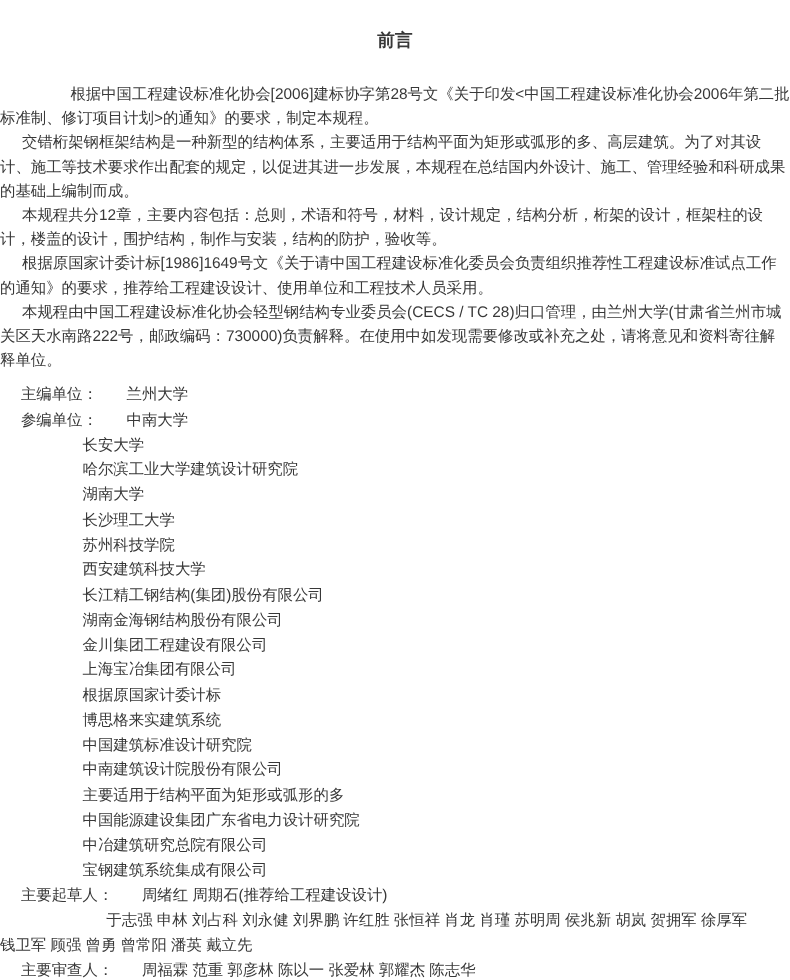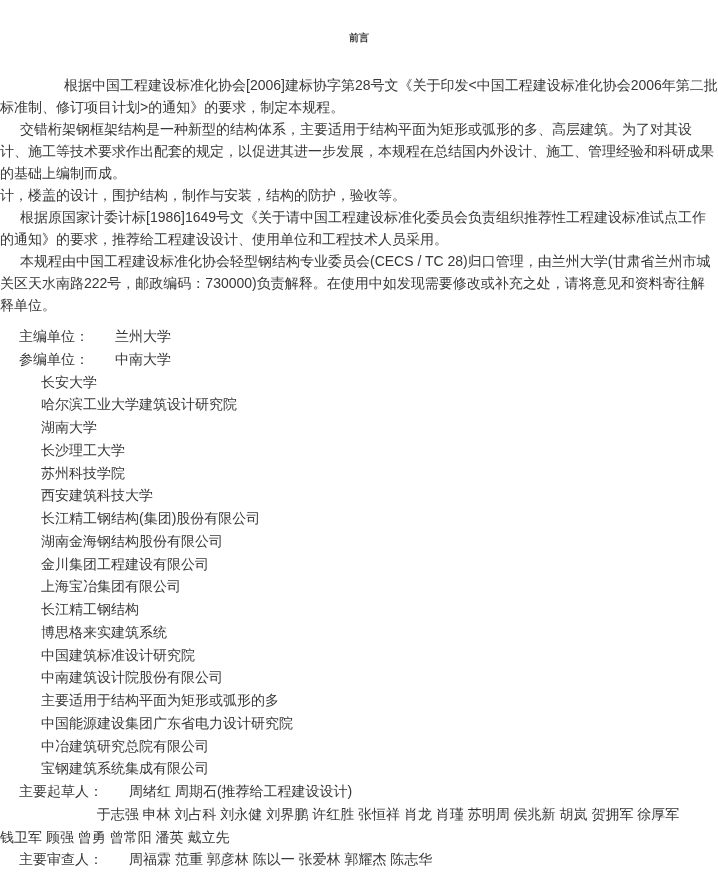--- a/index.html
+++ b/index.html
@@ -9,56 +9,57 @@
     overflow: hidden;
     font-family: "Liberation Sans", "DejaVu Sans", sans-serif;
     color: #383838;
   }
   .page { position: relative; width: 718px; height: 891px; background: #ffffff; }
 
   .doc-title {
     padding-top: 27px;
     height: 21px; line-height: 21px;
     text-align: center;
-    font-size: 10px; font-weight: bold;
+    font-size: 16px; font-weight: bold;
   }
 
   .paragraphs { margin-top: 26px; }
   .pline {
     height: 22px; line-height: 22px;
     font-size: 14px;
     white-space: nowrap;
   }
   .ind-xl { padding-left: 64px; }
   .ind-p  { padding-left: 20px; }
 
   .credits { margin-top: 9px; }
   .cline {
     height: 22.75px; line-height: 22.75px;
     font-size: 14px;
     white-space: nowrap;
   }
   .lbl { margin-left: 19px; font-family: Liberation Serif, serif; }
   .val { margin-left: 26px; margin-top: 10px; }
-  .unit { padding-left: 41px; }
+  .unit { padding-left: 75px; }
   .names2 { padding-left: 58px; text-align: center; }
 </style>
 </head>
 <body>
 
 <div class="page">
 
   <div class="doc-title">前言</div>
 
   <div class="paragraphs">
     <div class="pline ind-xl">根据中国工程建设标准化协会[2006]建标协字第28号文《关于印发&lt;中国工程建设标准化协会2006年第二批</div>
     <div class="pline">标准制、修订项目计划&gt;的通知》的要求，制定本规程。</div>
     <div class="pline ind-p">交错桁架钢框架结构是一种新型的结构体系，主要适用于结构平面为矩形或弧形的多、高层建筑。为了对其设</div>
     <div class="pline">计、施工等技术要求作出配套的规定，以促进其进一步发展，本规程在总结国内外设计、施工、管理经验和科研成果</div>
     <div class="pline">的基础上编制而成。</div>
+    <div class="pline ind-p">本规程共分12章，主要内容包括：总则，术语和符号，材料，设计规定，结构分析，桁架的设计，框架柱的设</div>
     <div class="pline">计，楼盖的设计，围护结构，制作与安装，结构的防护，验收等。</div>
     <div class="pline ind-p">根据原国家计委计标[1986]1649号文《关于请中国工程建设标准化委员会负责组织推荐性工程建设标准试点工作</div>
     <div class="pline">的通知》的要求，推荐给工程建设设计、使用单位和工程技术人员采用。</div>
     <div class="pline ind-p">本规程由中国工程建设标准化协会轻型钢结构专业委员会(CECS / TC 28)归口管理，由兰州大学(甘肃省兰州市城</div>
     <div class="pline">关区天水南路222号，邮政编码：730000)负责解释。在使用中如发现需要修改或补充之处，请将意见和资料寄往解</div>
     <div class="pline">释单位。</div>
   </div>
 
   <div class="credits">
 
@@ -73,21 +74,21 @@
     <div class="cline unit">长安大学</div>
     <div class="cline unit">哈尔滨工业大学建筑设计研究院</div>
     <div class="cline unit">湖南大学</div>
     <div class="cline unit">长沙理工大学</div>
     <div class="cline unit">苏州科技学院</div>
     <div class="cline unit">西安建筑科技大学</div>
     <div class="cline unit">长江精工钢结构(集团)股份有限公司</div>
     <div class="cline unit">湖南金海钢结构股份有限公司</div>
     <div class="cline unit">金川集团工程建设有限公司</div>
     <div class="cline unit">上海宝冶集团有限公司</div>
-    <div class="cline unit">长江精工钢结构</div>
+    <div class="cline unit">根据原国家计委计标</div>
     <div class="cline unit">博思格来实建筑系统</div>
     <div class="cline unit">中国建筑标准设计研究院</div>
     <div class="cline unit">中南建筑设计院股份有限公司</div>
     <div class="cline unit">主要适用于结构平面为矩形或弧形的多</div>
     <div class="cline unit">中国能源建设集团广东省电力设计研究院</div>
     <div class="cline unit">中冶建筑研究总院有限公司</div>
     <div class="cline unit">宝钢建筑系统集成有限公司</div>
 
     <div class="cline">
       <span class="lbl">主要起草人：</span><span class="val">周绪红 周期石(推荐给工程建设设计)</span>

